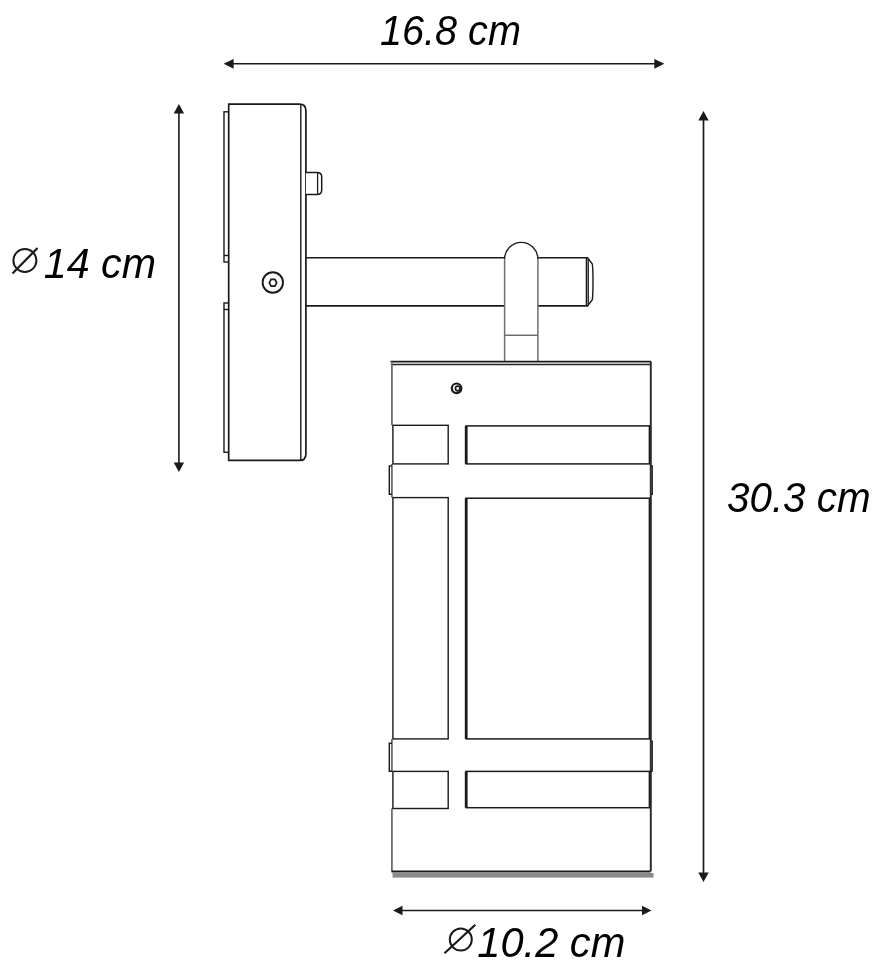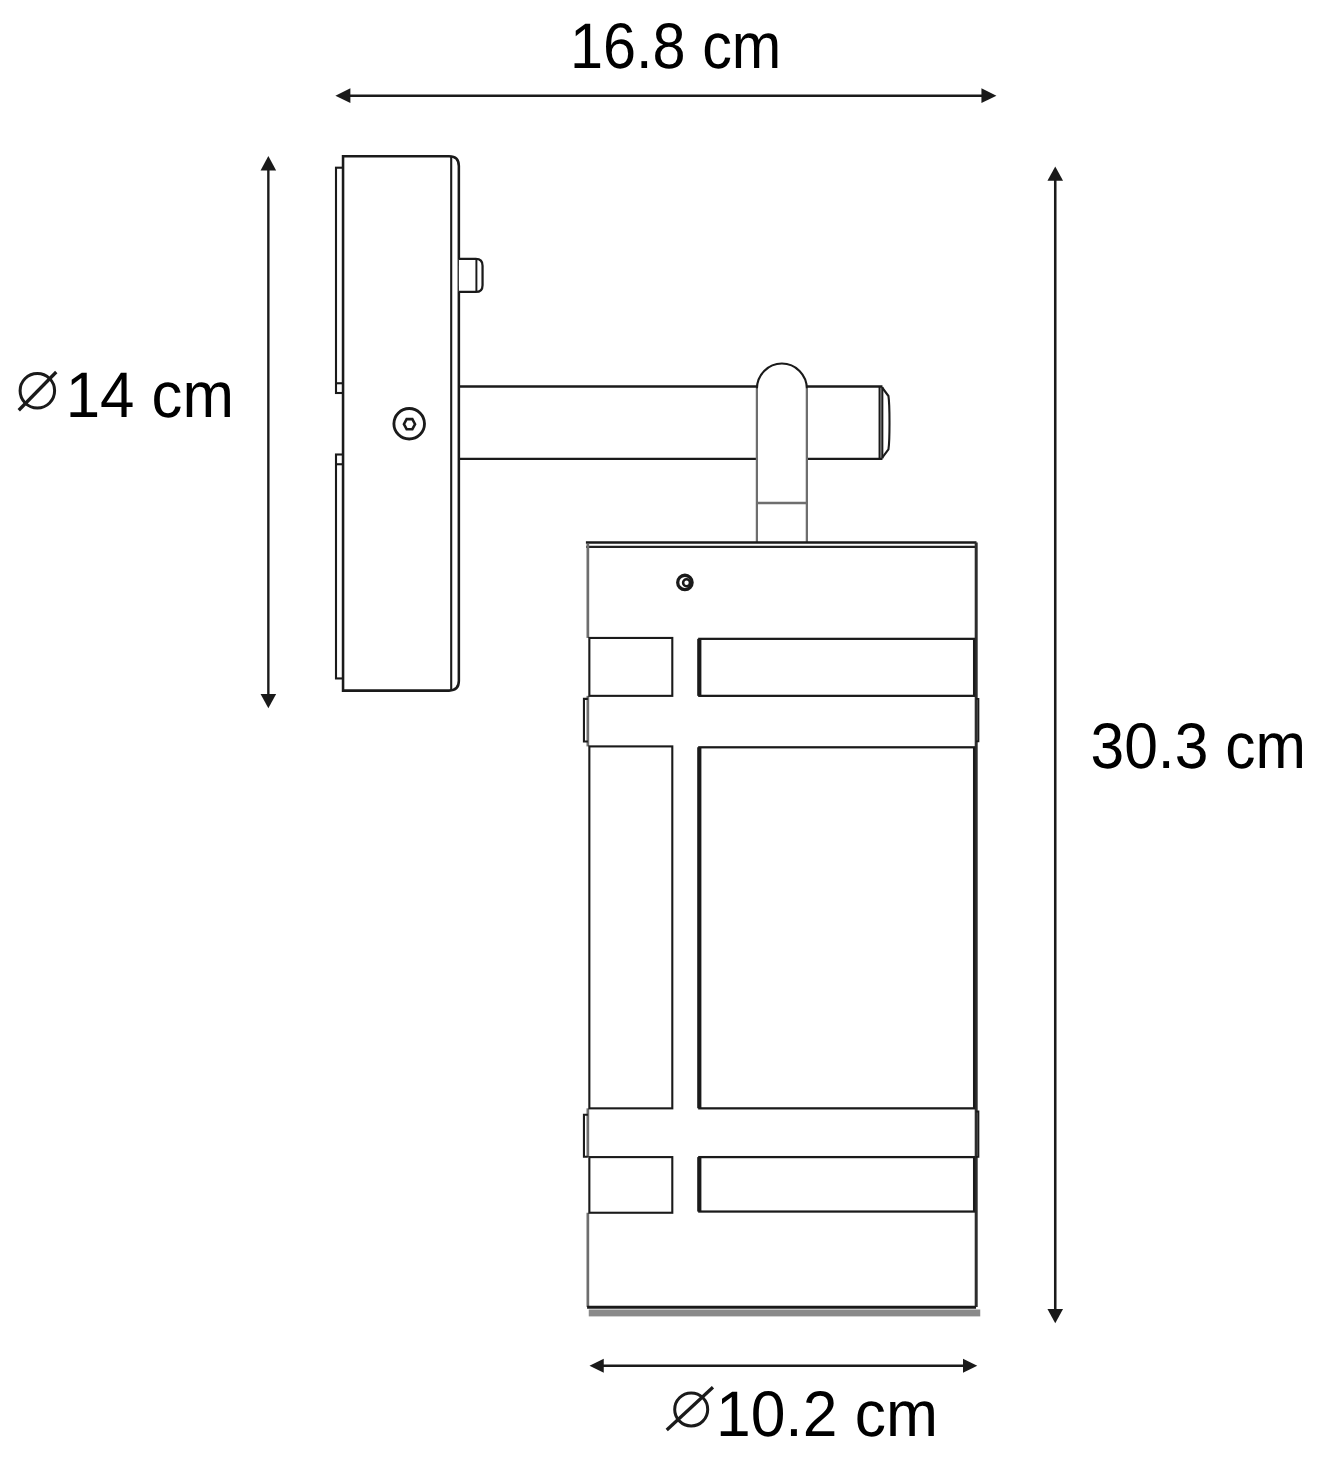--- a/index.html
+++ b/index.html
@@ -1,16 +1,16 @@
 <!DOCTYPE html>
 <html><head>
 <meta charset="utf-8">
 <style>
 html,body{margin:0;padding:0;background:#fff;}
-#stage{position:relative;width:888px;height:972px;background:#fff;overflow:hidden;}
+#stage{position:relative;width:888px;height:972px;background:#fff;overflow:hidden;font-style:italic;}
 svg text{font-family:"Liberation Sans",sans-serif;fill:#000;}
 </style>
 </head>
 <body>
 <div id="stage">
 <svg width="888" height="972" viewBox="0 0 888 972">
 <g stroke="#1a1a1a" fill="none" stroke-width="1.6">
 
 <line x1="232" y1="63.8" x2="656" y2="63.8" stroke-width="1.6"></line>
 <polygon points="223.6,63.8 233.6,58.9 233.6,68.7" fill="#1a1a1a" stroke="none"></polygon>

